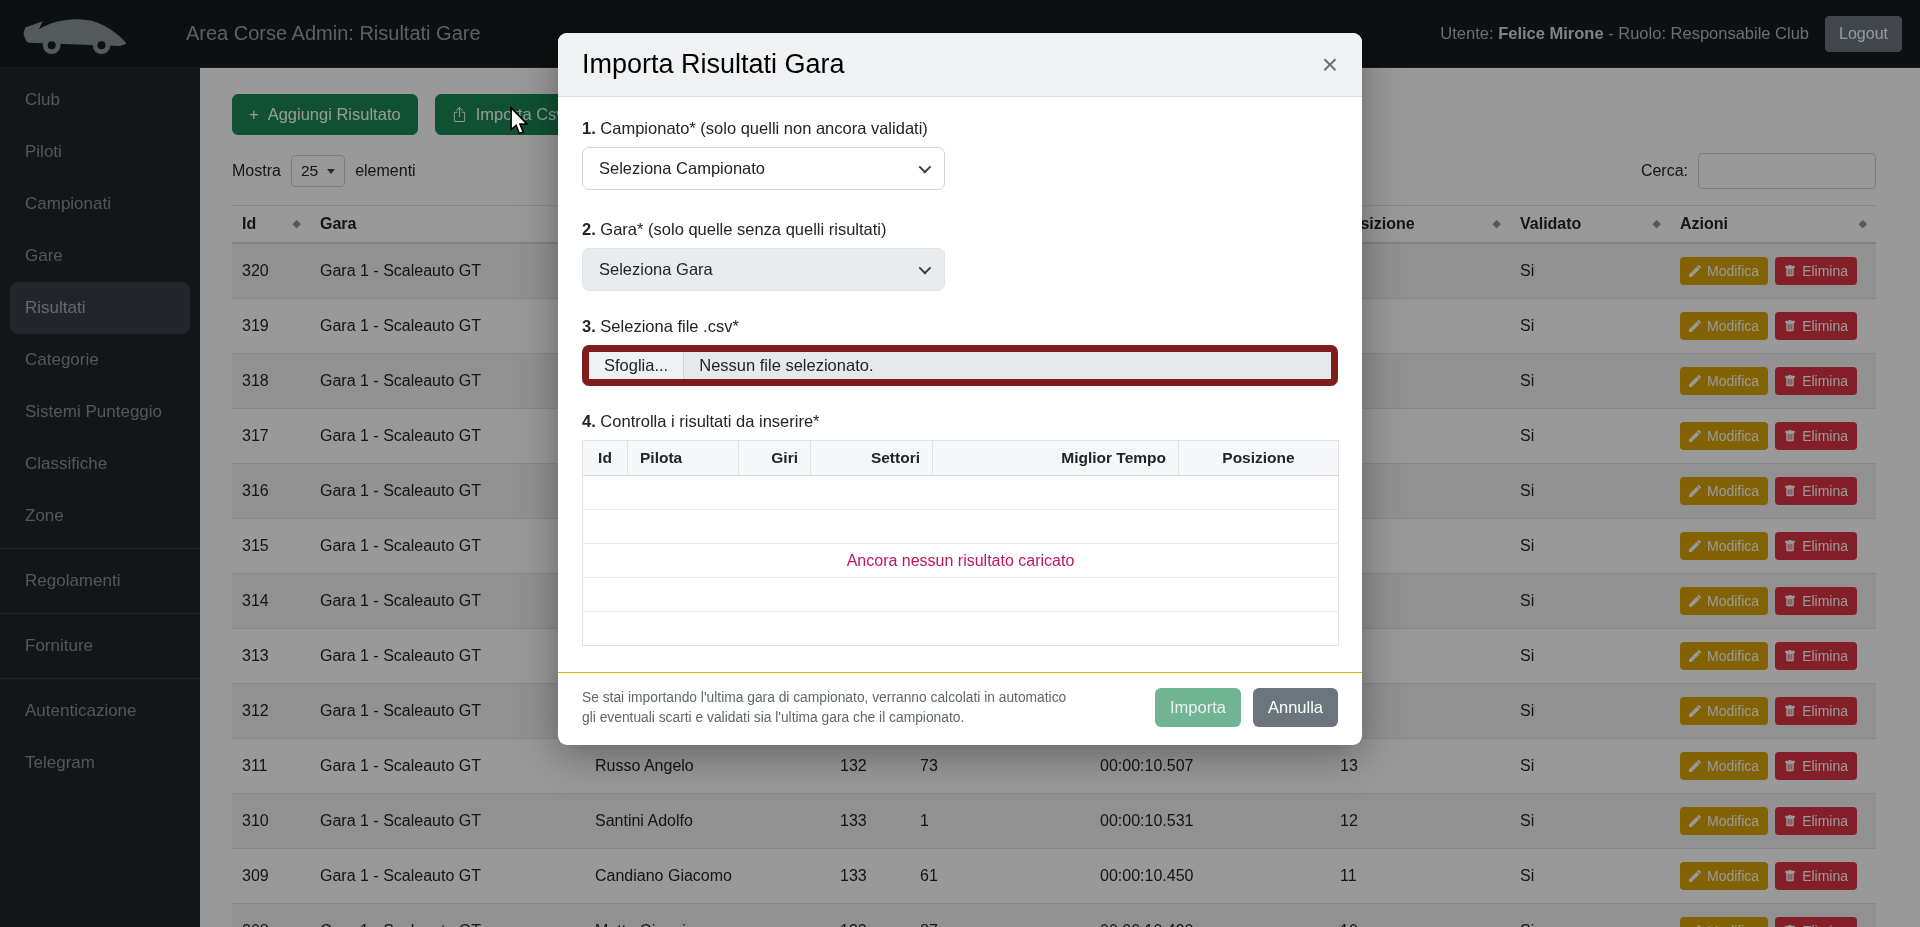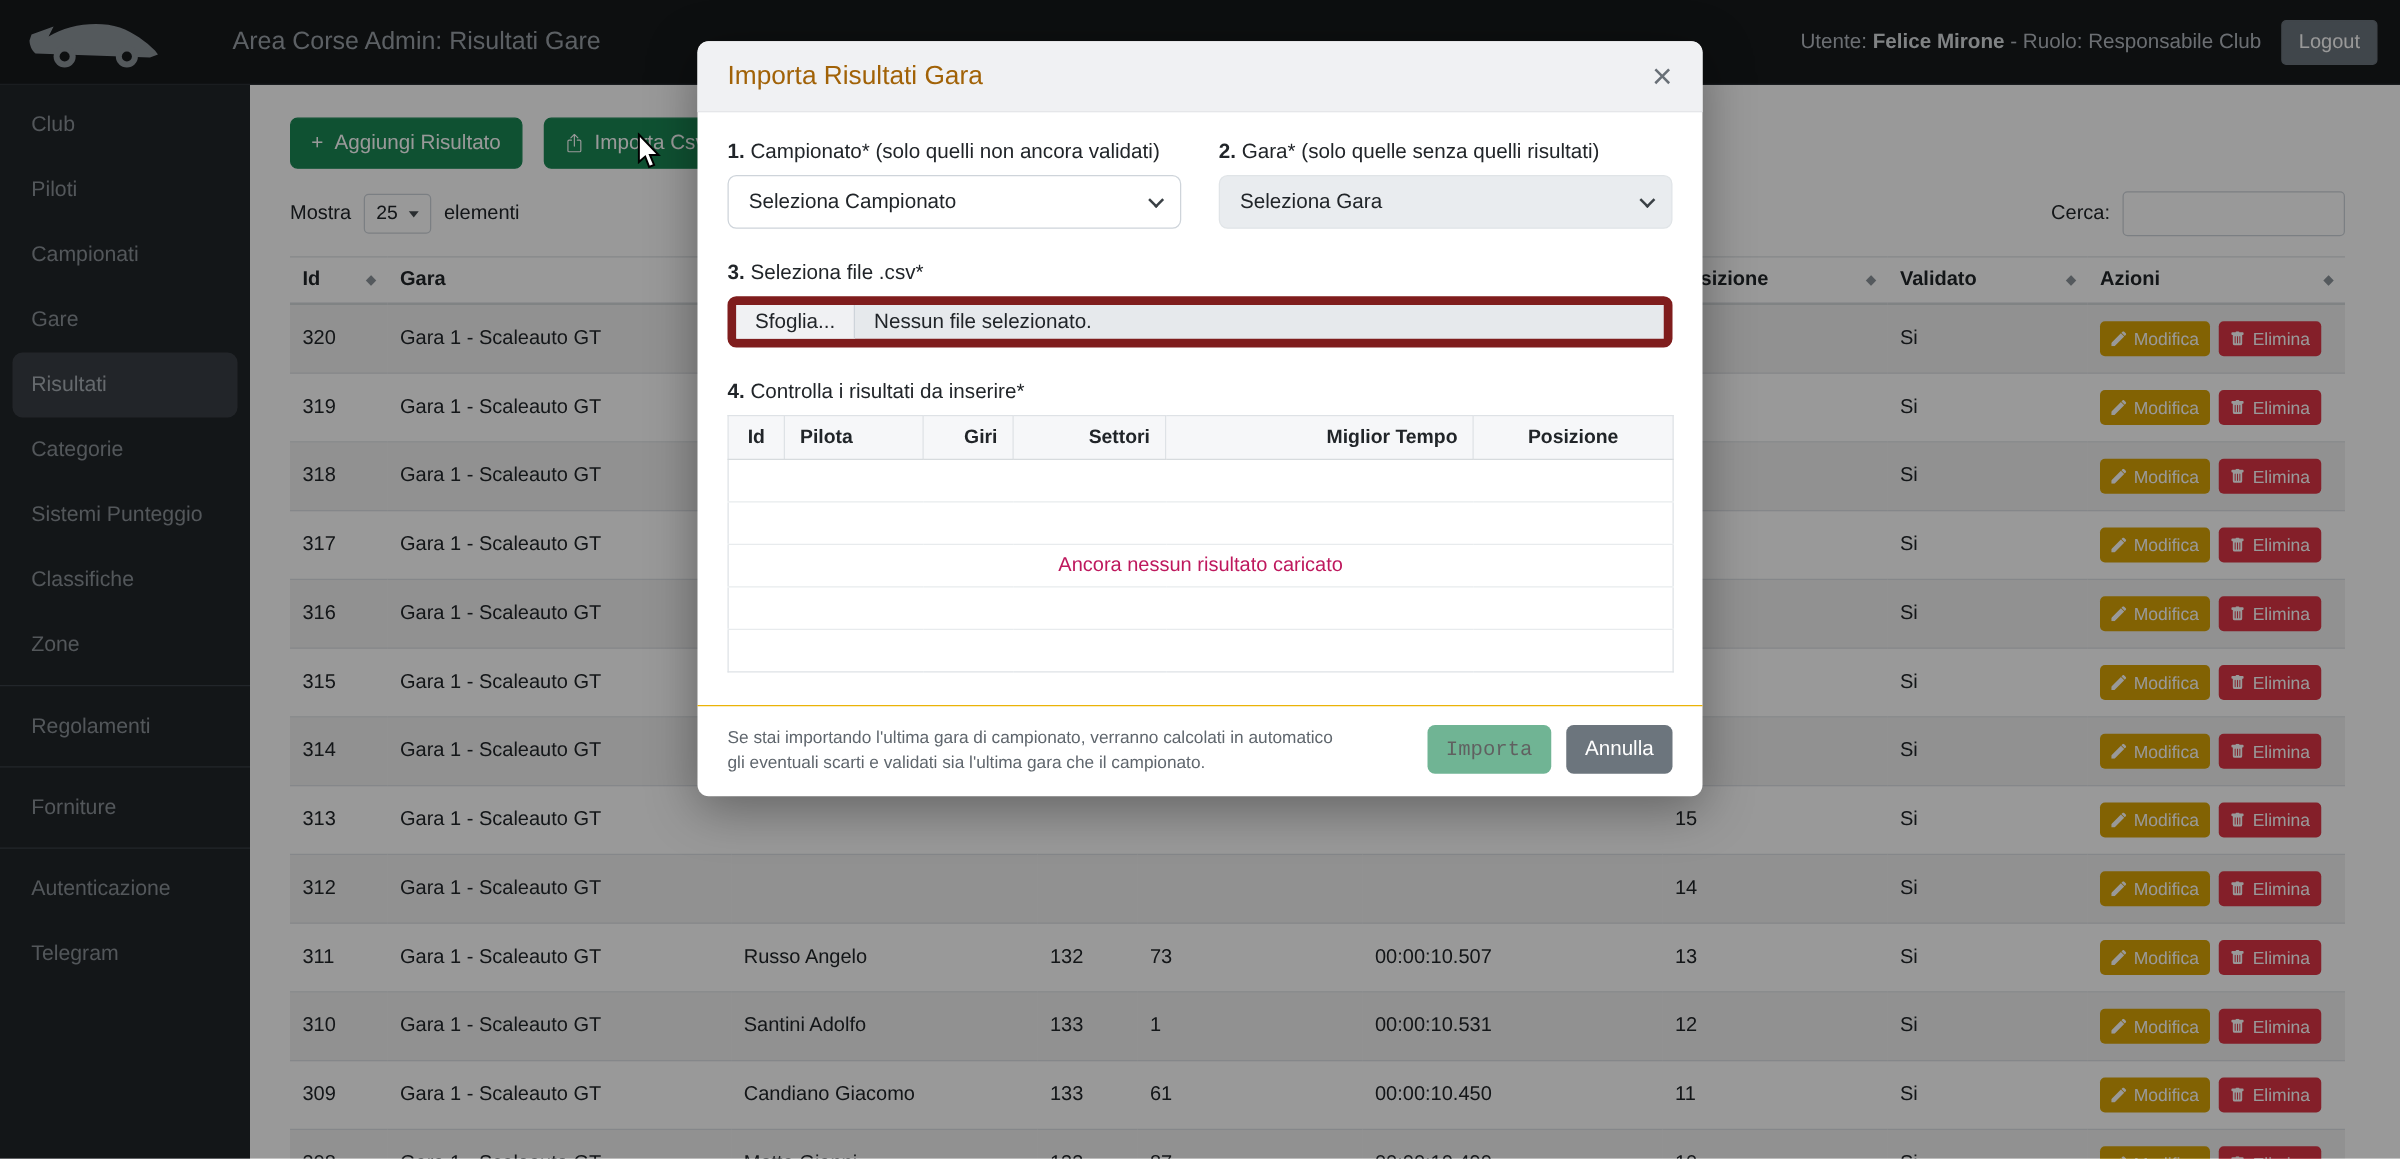--- a/index.html
+++ b/index.html
@@ -51,24 +51,24 @@
     color:#fff; font-size:14px; font-family:inherit; padding:6px 9px; cursor:pointer; }
   .btn-warn { background:#d9a406; margin-right:7px; }
   .btn-danger { background:#dc3545; }
 
   
   .backdrop { position:absolute; inset:0; background:rgba(0,0,0,0.40); z-index:50; }
   .modal { position:absolute; left:558px; top:33px; width:804px; background:#fff; border-radius:9px; z-index:60;
     box-shadow:0 10px 40px rgba(0,0,0,0.35); font-size:16.5px; }
   .modal-header { background:#f0f1f3; border-bottom:1px solid #dbdee1; border-radius:9px 9px 0 0;
     padding:16px 24px; display:flex; justify-content:space-between; align-items:center; }
-  .modal-title { font-size:21px; color:#a16207; }
+  .modal-title { font-size:27px; color:#000000; }
   .modal-close { font-size:28px; line-height:20px; color:#697077; cursor:pointer; font-weight:300; }
   .modal-body { padding:22px 24px 4px; }
-  .form-row { display:flex; gap:30px; margin-bottom:26px; }
+  .form-row { display:flex; gap:30px; margin-bottom:26px;flex-direction:column; }
   .form-col { width:363px; }
   .form-label { margin-bottom:9px; }
   .form-label b { font-weight:700; }
   .select { height:43px; border:1px solid #ced4da; border-radius:7px; padding:0 16px; display:flex;
     align-items:center; justify-content:space-between; cursor:pointer; background:#fff; }
   .select.disabled { background:#e9ecef; border-color:#e0e4e7; }
   .chev { width:9px; height:9px; border-right:2px solid #3a4045; border-bottom:2px solid #3a4045;
     transform:rotate(45deg) translateY(-2px); }
   .file-input { height:41px; border:7px solid #7f1d1d; border-radius:7px; background:#e6e9ec; display:flex;
     overflow:hidden; margin-bottom:26px; cursor:pointer; }
@@ -76,22 +76,22 @@
   .file-text { display:flex; align-items:center; padding:0 15px; }
   .modal-table { width:100%; border-collapse:collapse; table-layout:fixed; border:1px solid #dee2e6; margin-bottom:12px; }
   .modal-table th { background:#f6f7f9; border:1px solid #dee2e6; border-bottom:1px solid #d7dbde;
     padding:8px 12px; font-size:15.5px; font-weight:700; }
   .modal-table .al { text-align:left; } .modal-table .ar { text-align:right; } .modal-table .ac { text-align:center; }
   .modal-table td { height:34px; border-bottom:1px solid #e8ebed; }
   .modal-table tr:last-child td { border-bottom:none; }
   .empty-msg { text-align:center; color:#be185d; font-size:16px; }
   .modal-footer { border-top:1px solid #eab308; margin-top:10px; padding:15px 24px 18px; display:flex; align-items:center; }
   .note { flex:1; font-size:13.8px; color:#5f666d; line-height:1.4; }
-  .btn-importa { background:#198754; opacity:0.62; color:#000000; border:none; border-radius:6px; padding:10px 15px;
-    font-size:16.5px; font-family:Liberation Mono, monospace; margin-left:14px; cursor:pointer; }
+  .btn-importa { background:#198754; opacity:0.62; color:#e5e5e5; border:none; border-radius:6px; padding:10px 15px;
+    font-size:16.5px; font-family:Liberation Sans, sans-serif; margin-left:14px; cursor:pointer; }
   .btn-annulla { background:#6c757d; color:#fff; border:none; border-radius:6px; padding:10px 15px;
     font-size:16.5px; font-family:Liberation Sans, sans-serif; margin-left:12px; cursor:pointer; }
 
   .cursor { position:absolute; left:508px; top:106px; z-index:70; }
 </style>
 </head>
 <body>
 
 <div class="app">
 

